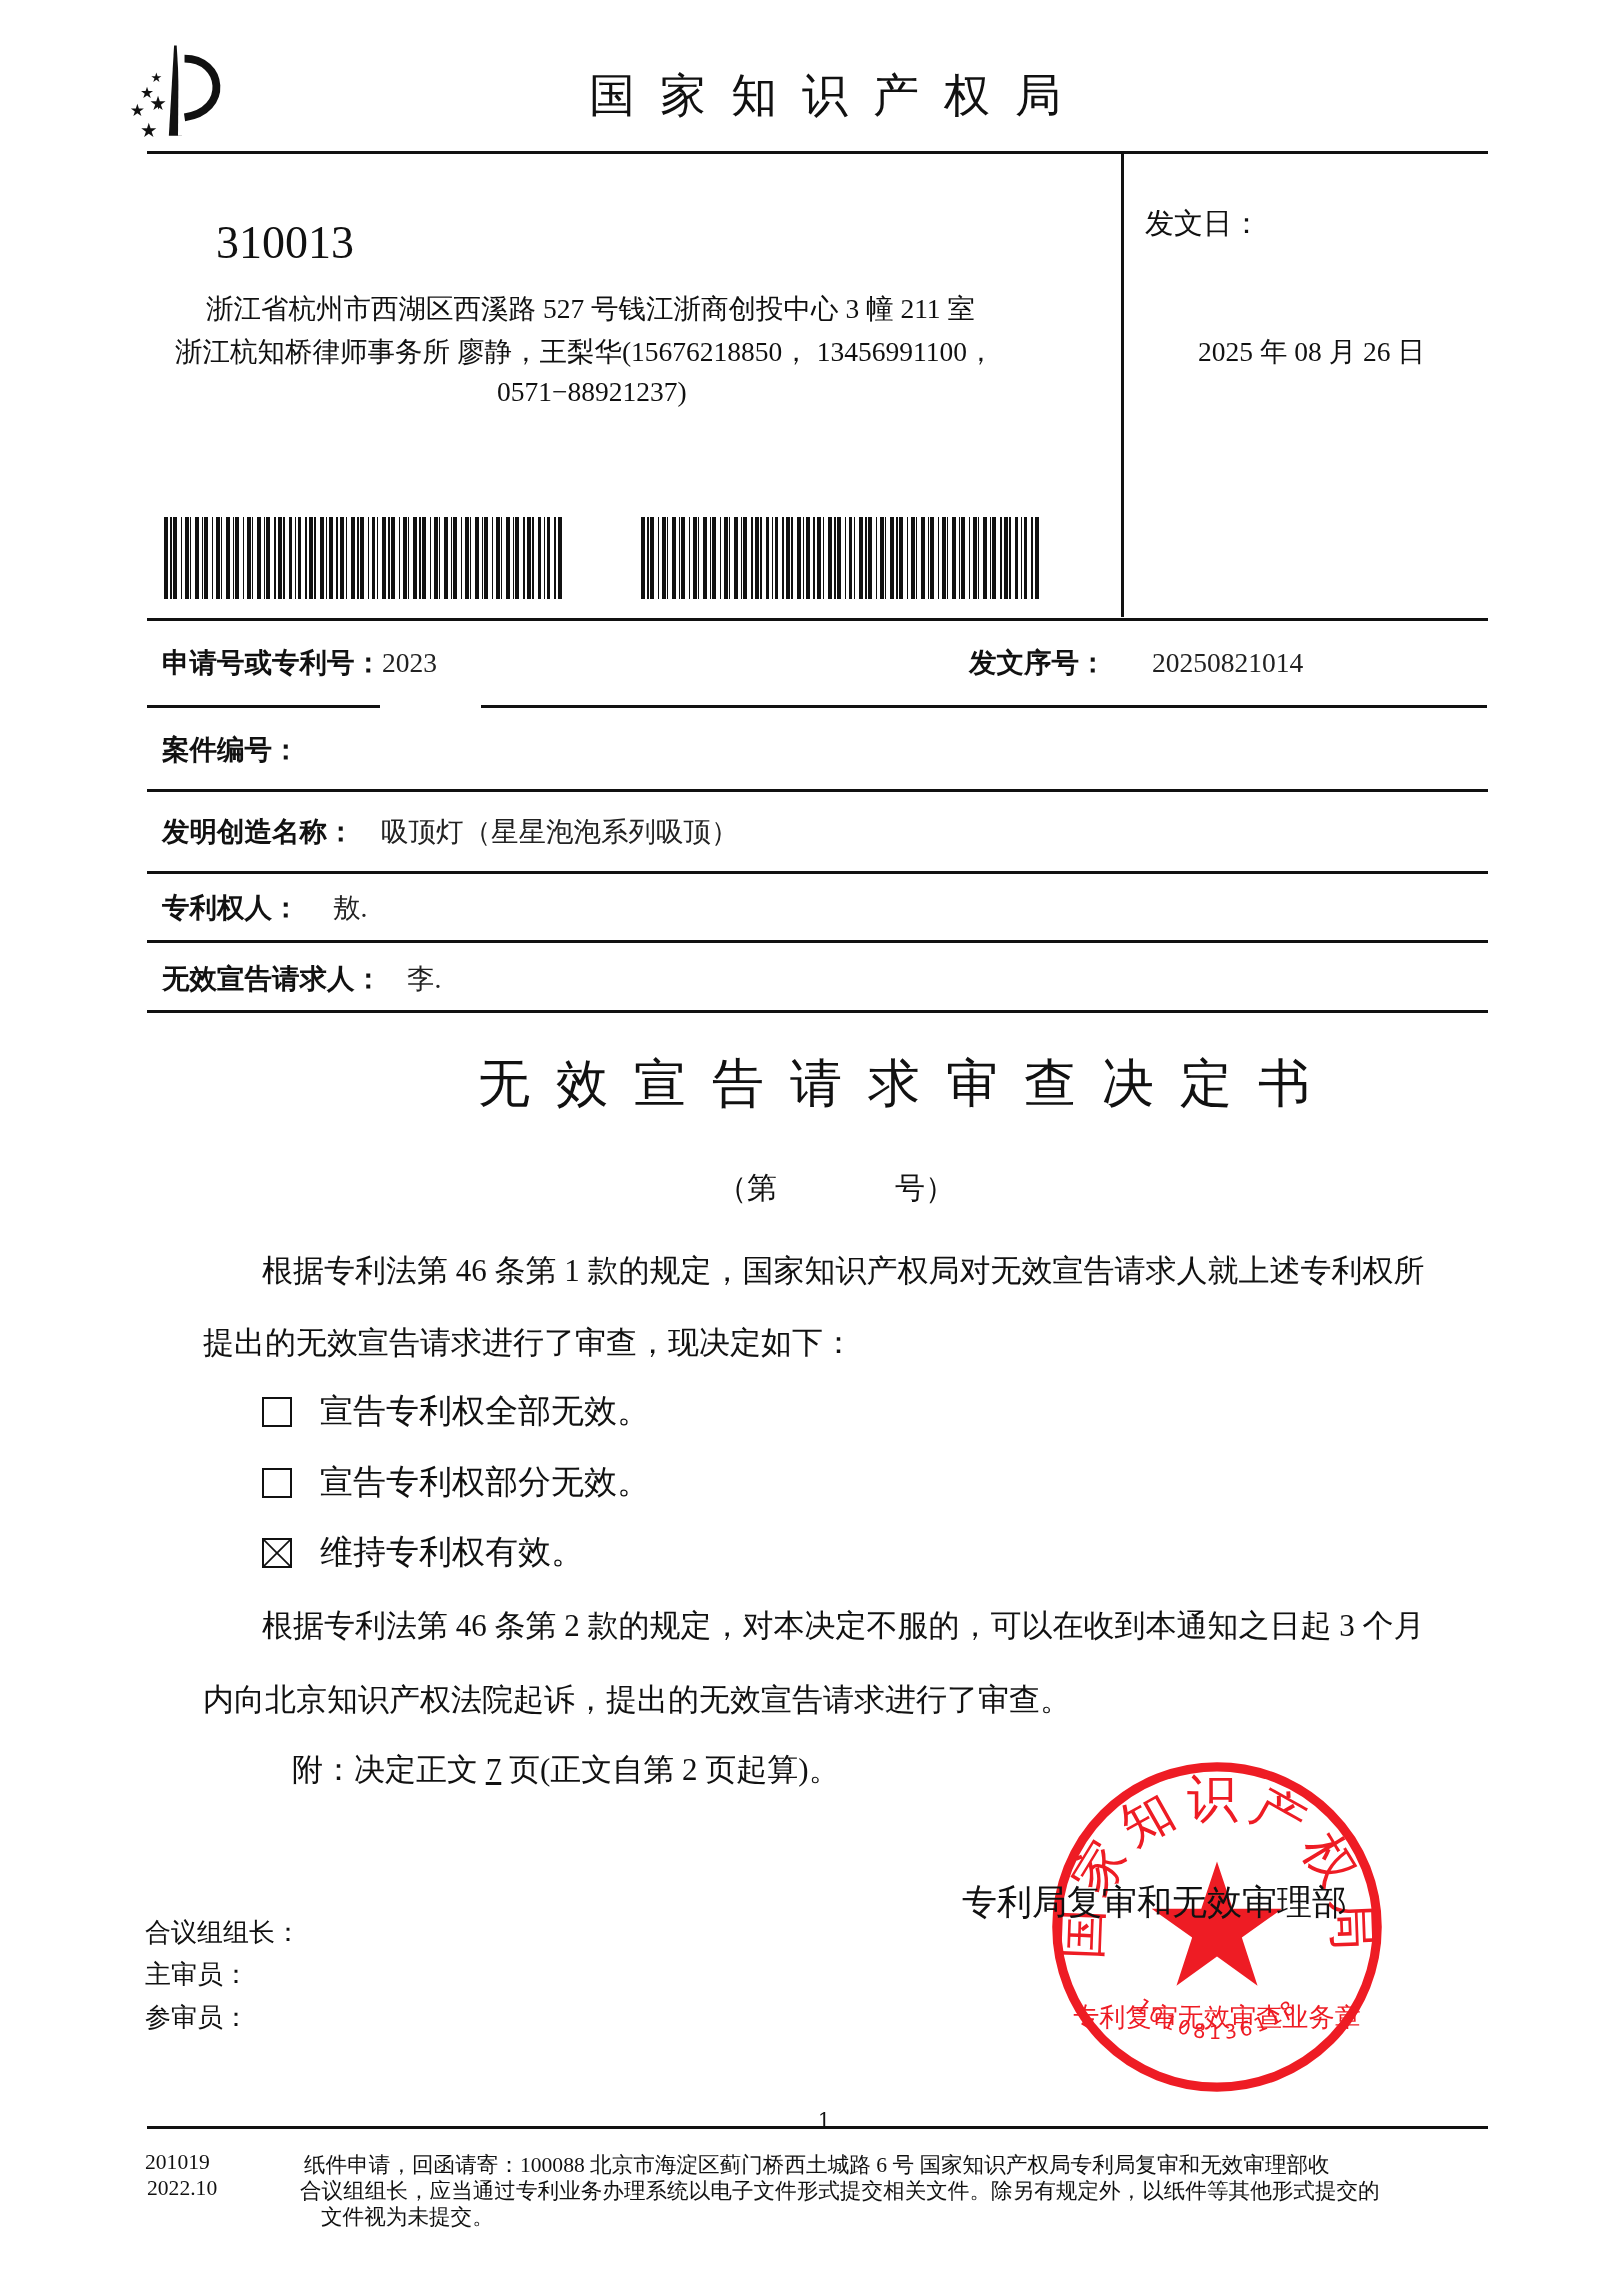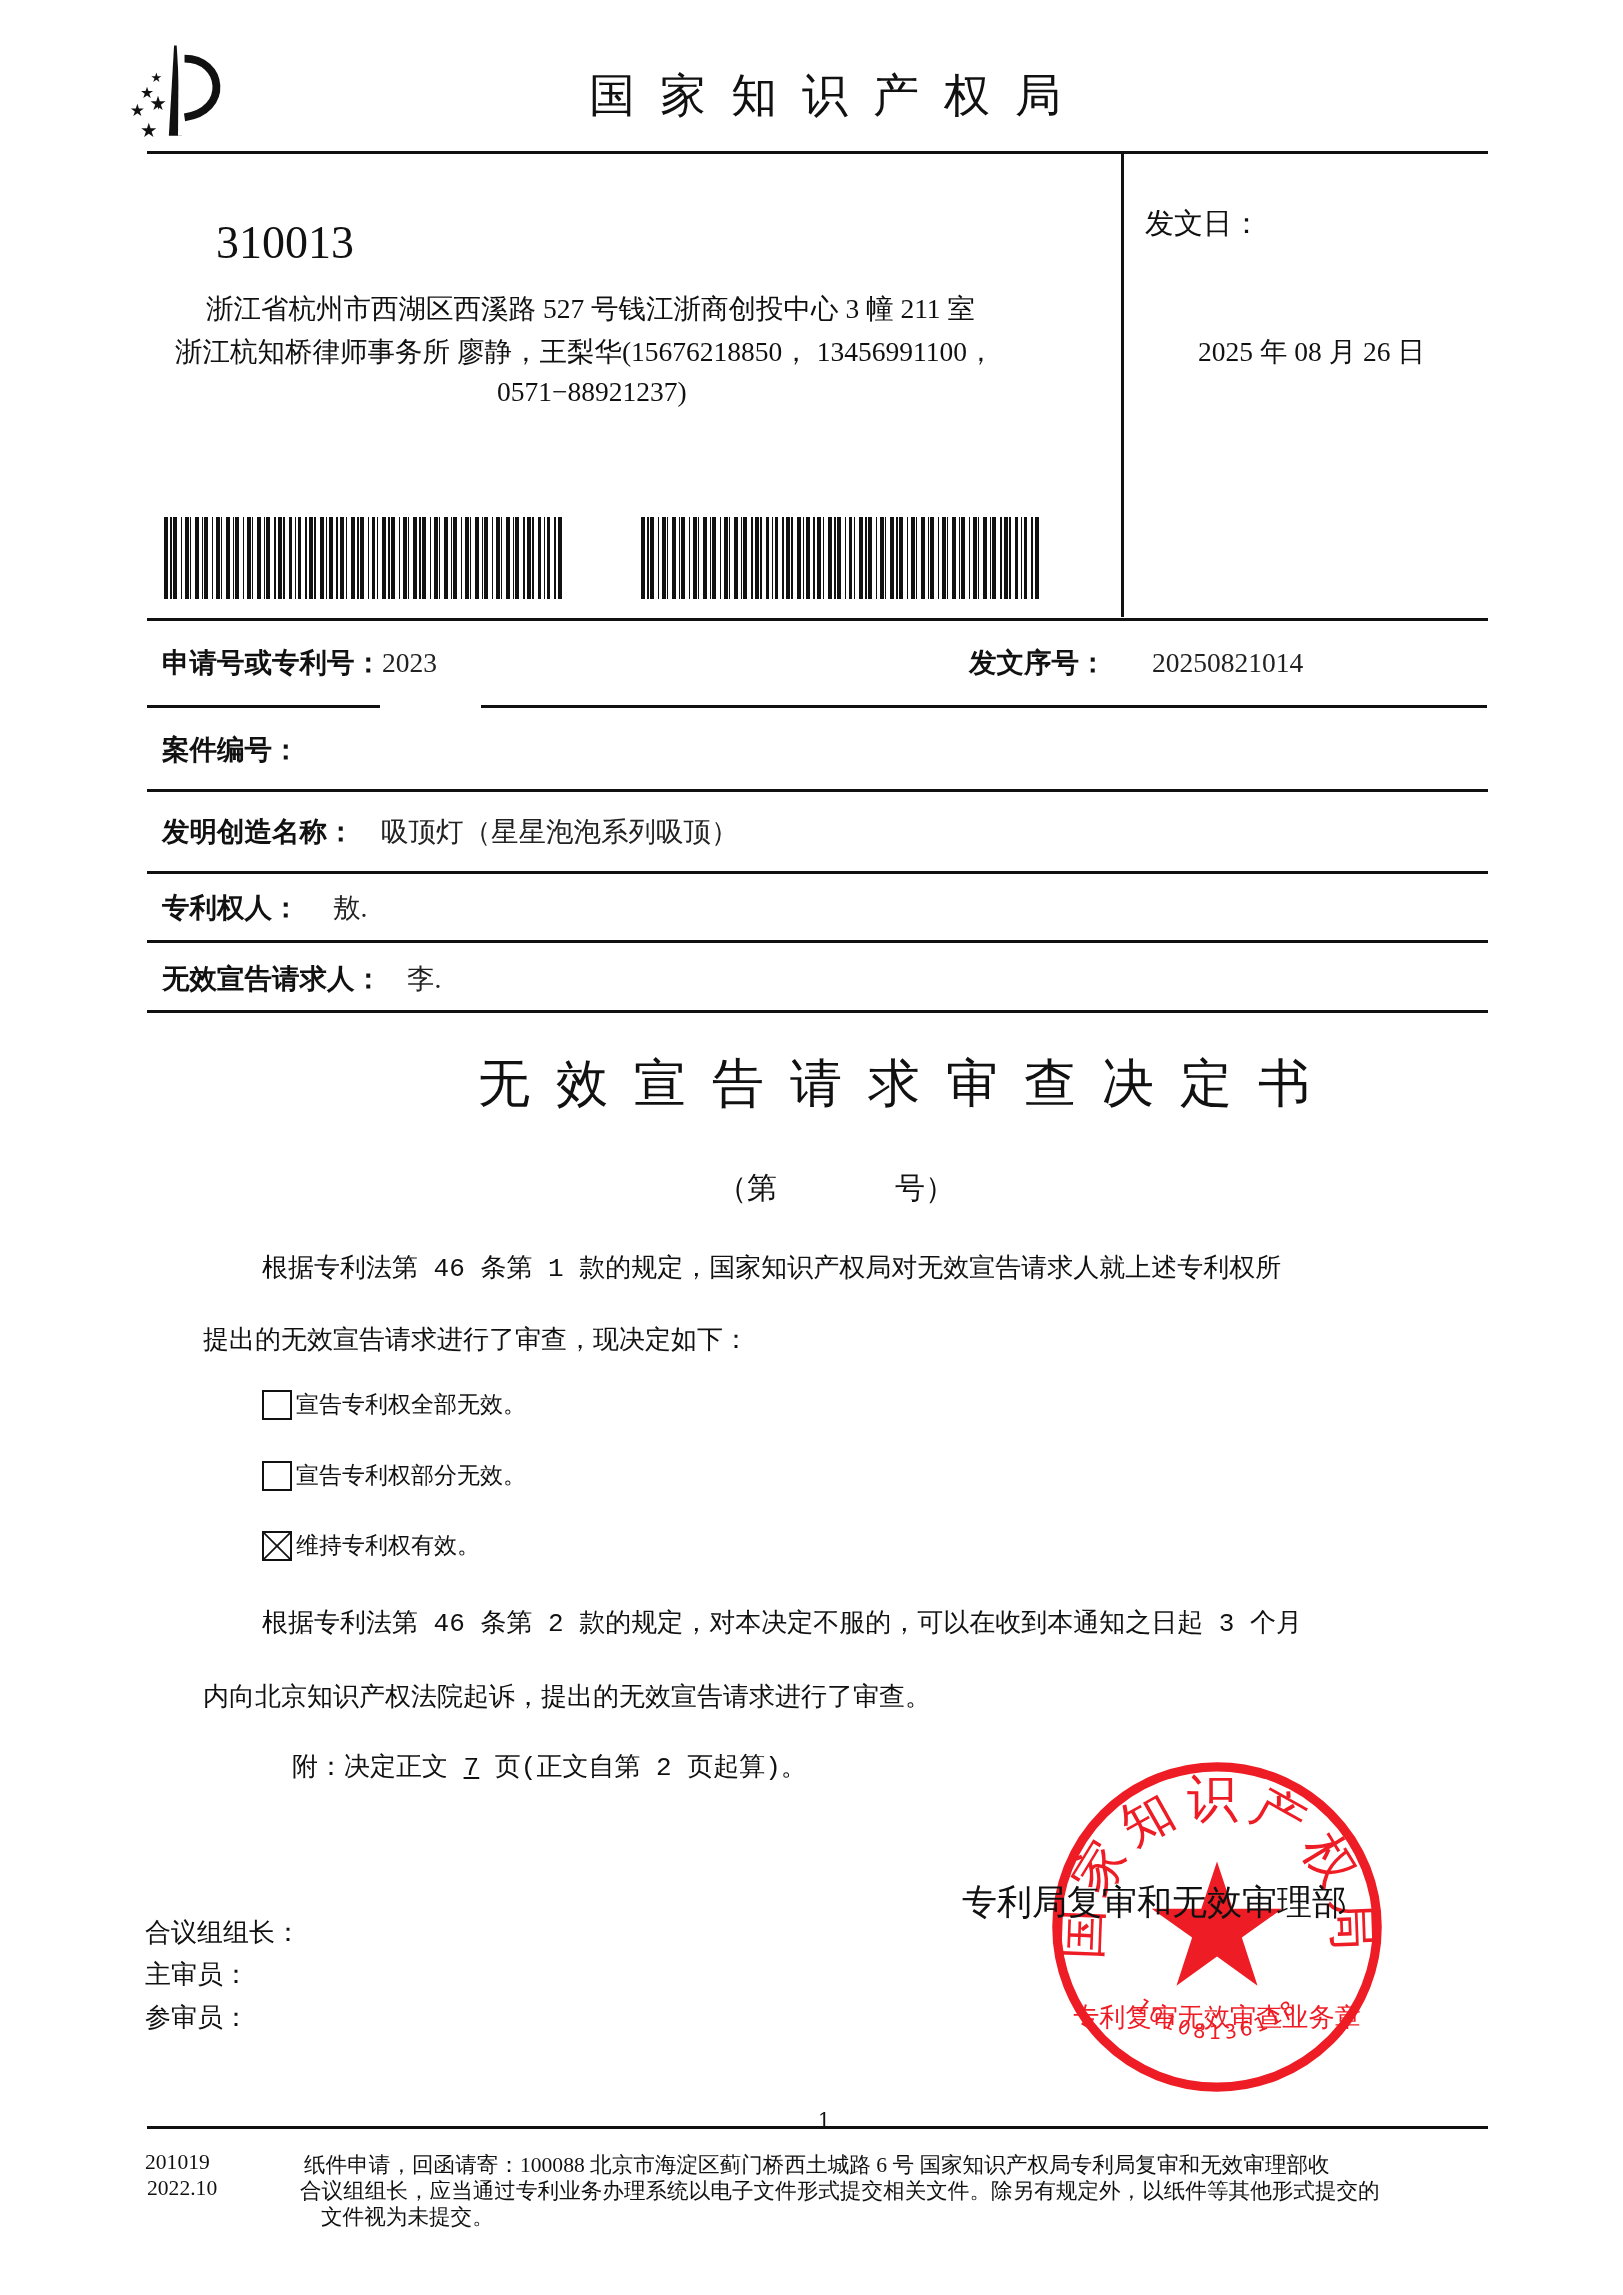--- a/index.html
+++ b/index.html
@@ -12,22 +12,22 @@
   .postcode { left:216px; top:216px; font-size:46px; font-family:"Liberation Serif","DejaVu Serif",serif; }
   .addr { font-size:27.5px; white-space:nowrap; font-family:"Liberation Serif","DejaVu Serif",serif; }
   .date-label { left:1145px; top:204px; font-size:29px; }
   .date-value { left:1198px; top:334px; font-size:27.5px; font-family:"Liberation Serif","DejaVu Serif",serif; }
   .barcode { top:517px; height:82px; display:flex; align-items:stretch; }
   .barcode span { display:block; height:100%; background:#111; }
   .field-label { font-size:27.5px; font-weight:bold; white-space:nowrap; }
   .field-value { font-size:27.5px; white-space:nowrap; color:#222; font-family:"Liberation Serif","DejaVu Serif",serif; }
   .doc-title { left:478px; top:1021px; font-size:52px; letter-spacing:26px; white-space:nowrap;margin-top:28px; }
   .doc-no { left:717px; top:1168px; font-size:30px; white-space:nowrap; }
-  .para { font-size:26px; white-space:nowrap; font-family:Liberation Mono, monospace; }
-  .opt { display:flex; align-items:center; font-size:23px; white-space:nowrap; }
+  .para { font-size:31px; white-space:nowrap; font-family:Liberation Serif, serif; }
+  .opt { display:flex; align-items:center; font-size:33px; white-space:nowrap;gap:24px; }
   .cb { width:30px; height:30px; border:2.6px solid #111; box-sizing:border-box; margin-right:3.9px; position:relative; background:#fff; }
   .cb svg { position:absolute; left:0; top:0; width:100%; height:100%; }
   .sig { font-size:26px; white-space:nowrap; }
   .dept { left:962px; top:1879px; font-size:35px; white-space:nowrap; }
   .seal { left:1047px; top:1757px; width:340px; height:340px; }
   .foot { font-size:21.6px; white-space:nowrap; font-family:"Liberation Serif","DejaVu Serif",serif; }
   .pagenum { left:818px; top:2109px; font-size:19.6px; }
   .u { text-decoration:underline; }
 </style>
 </head>

